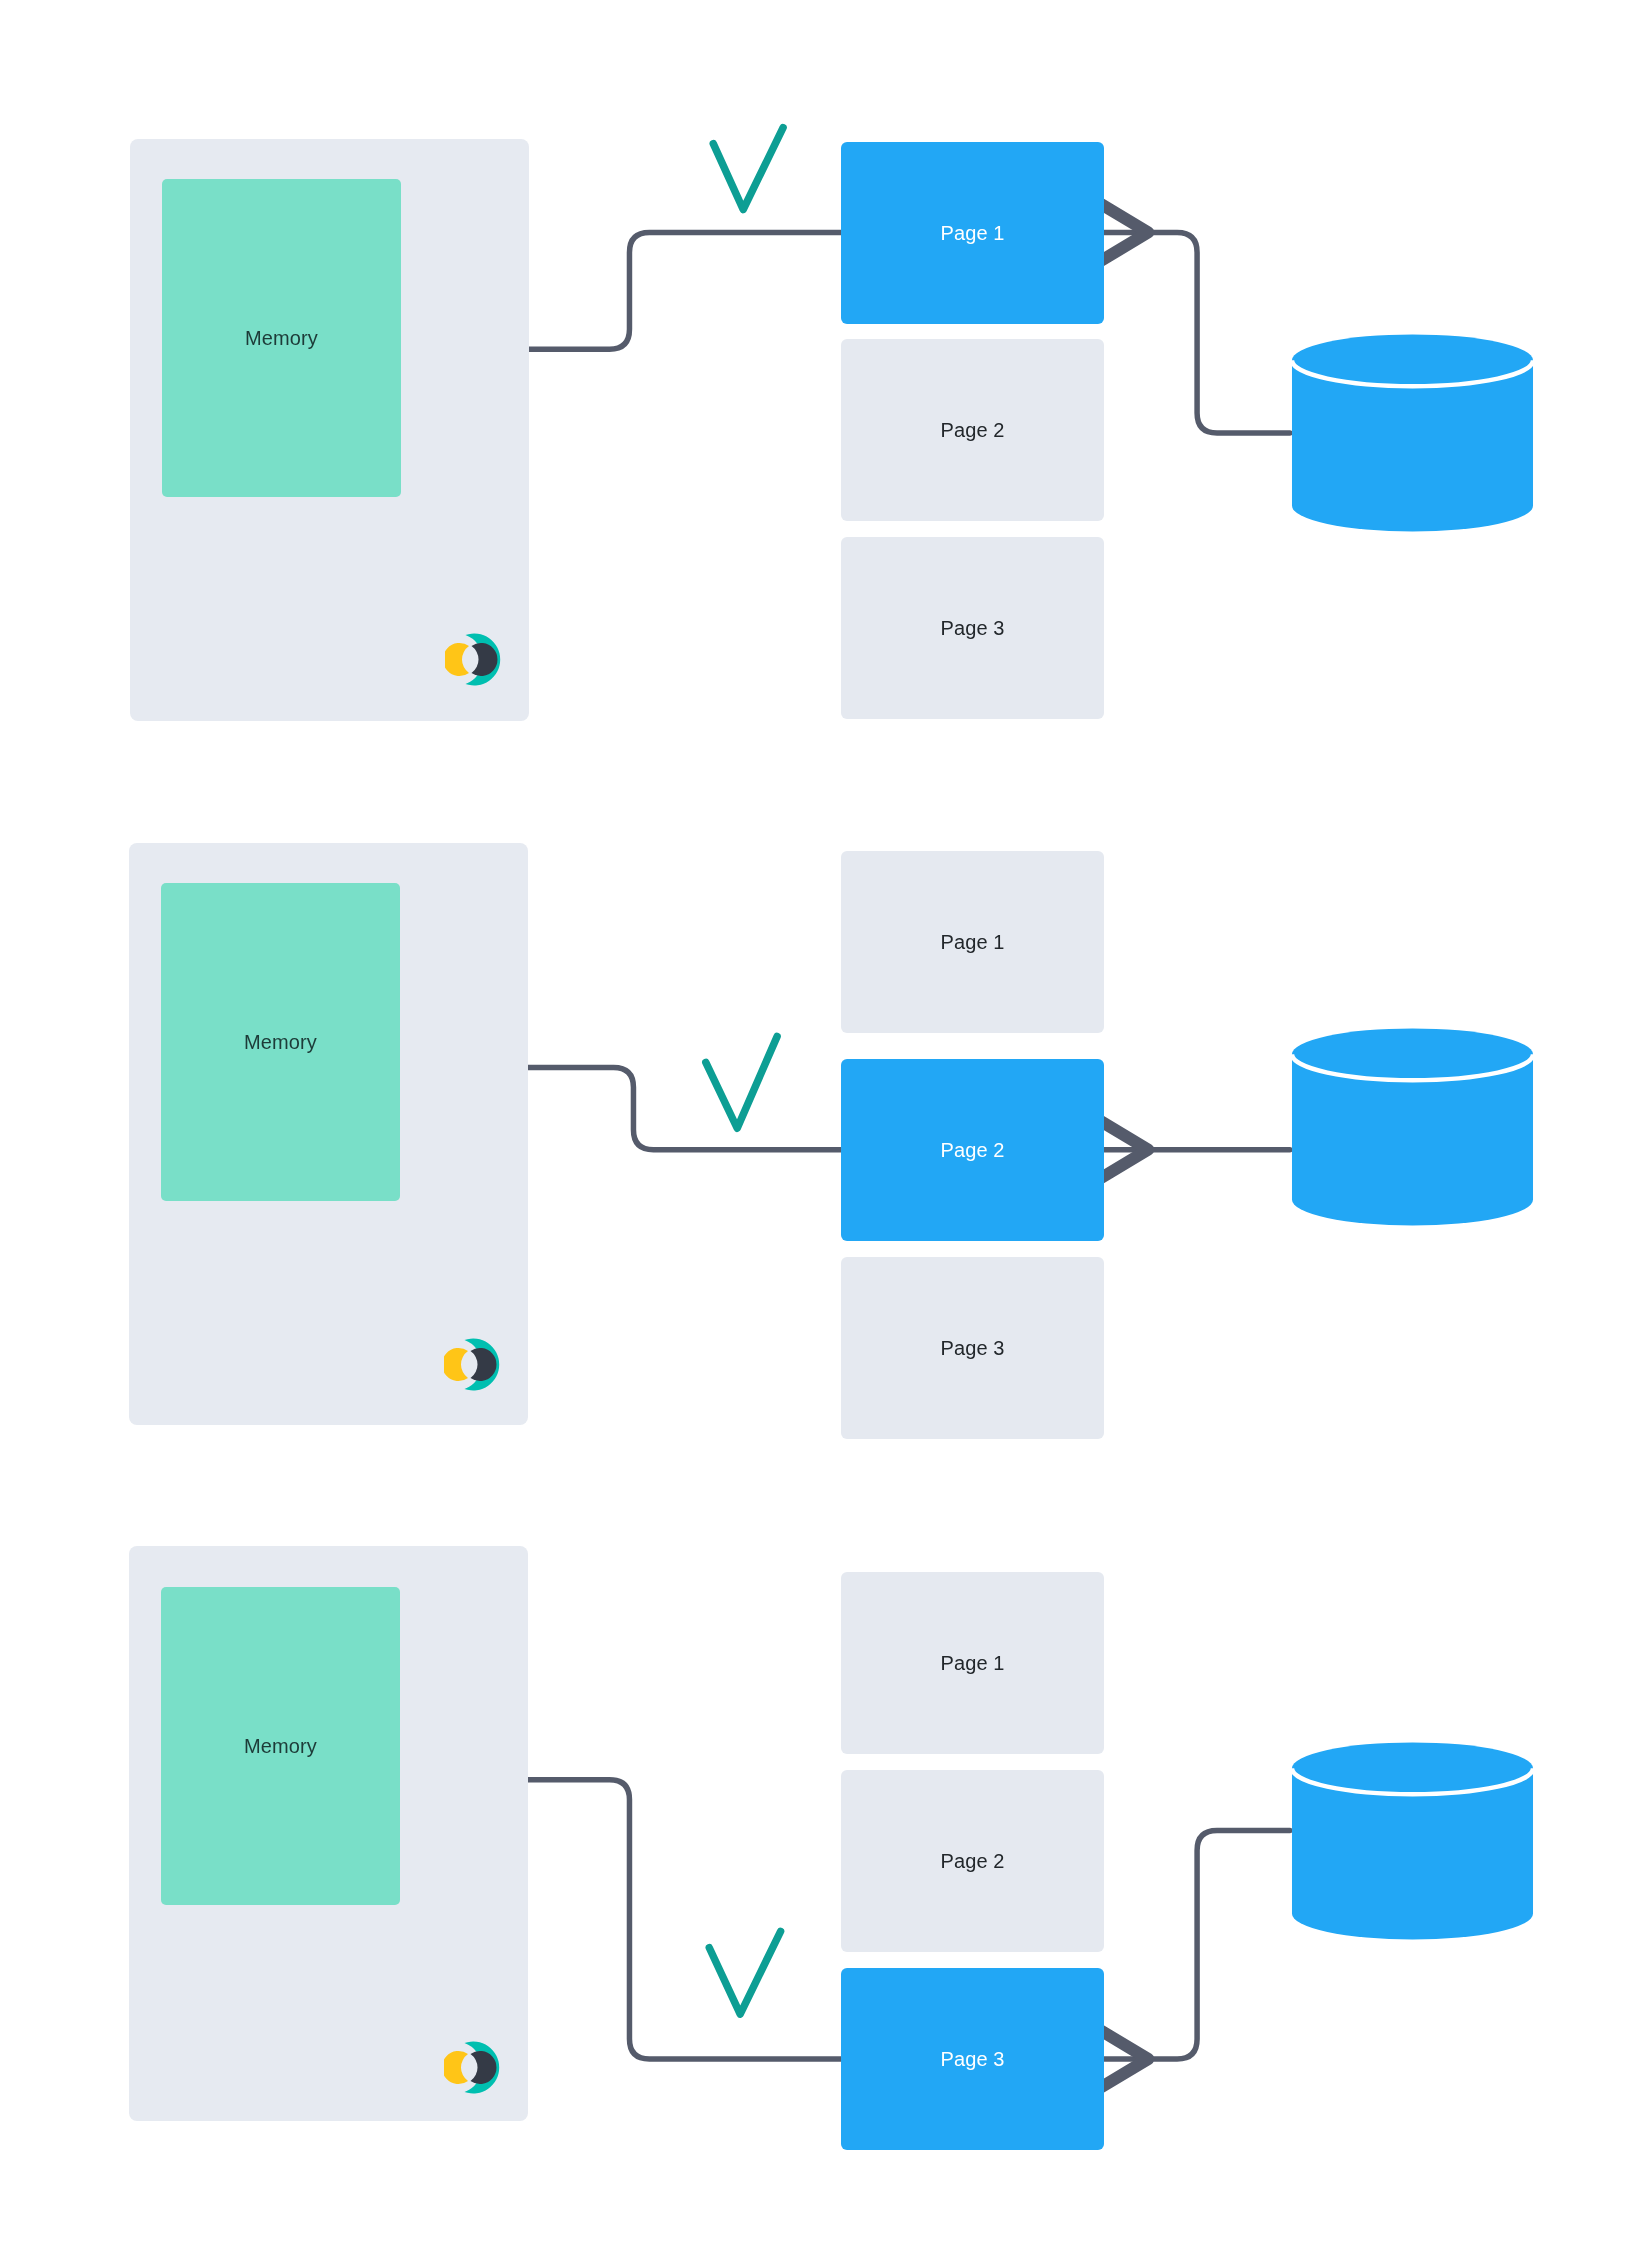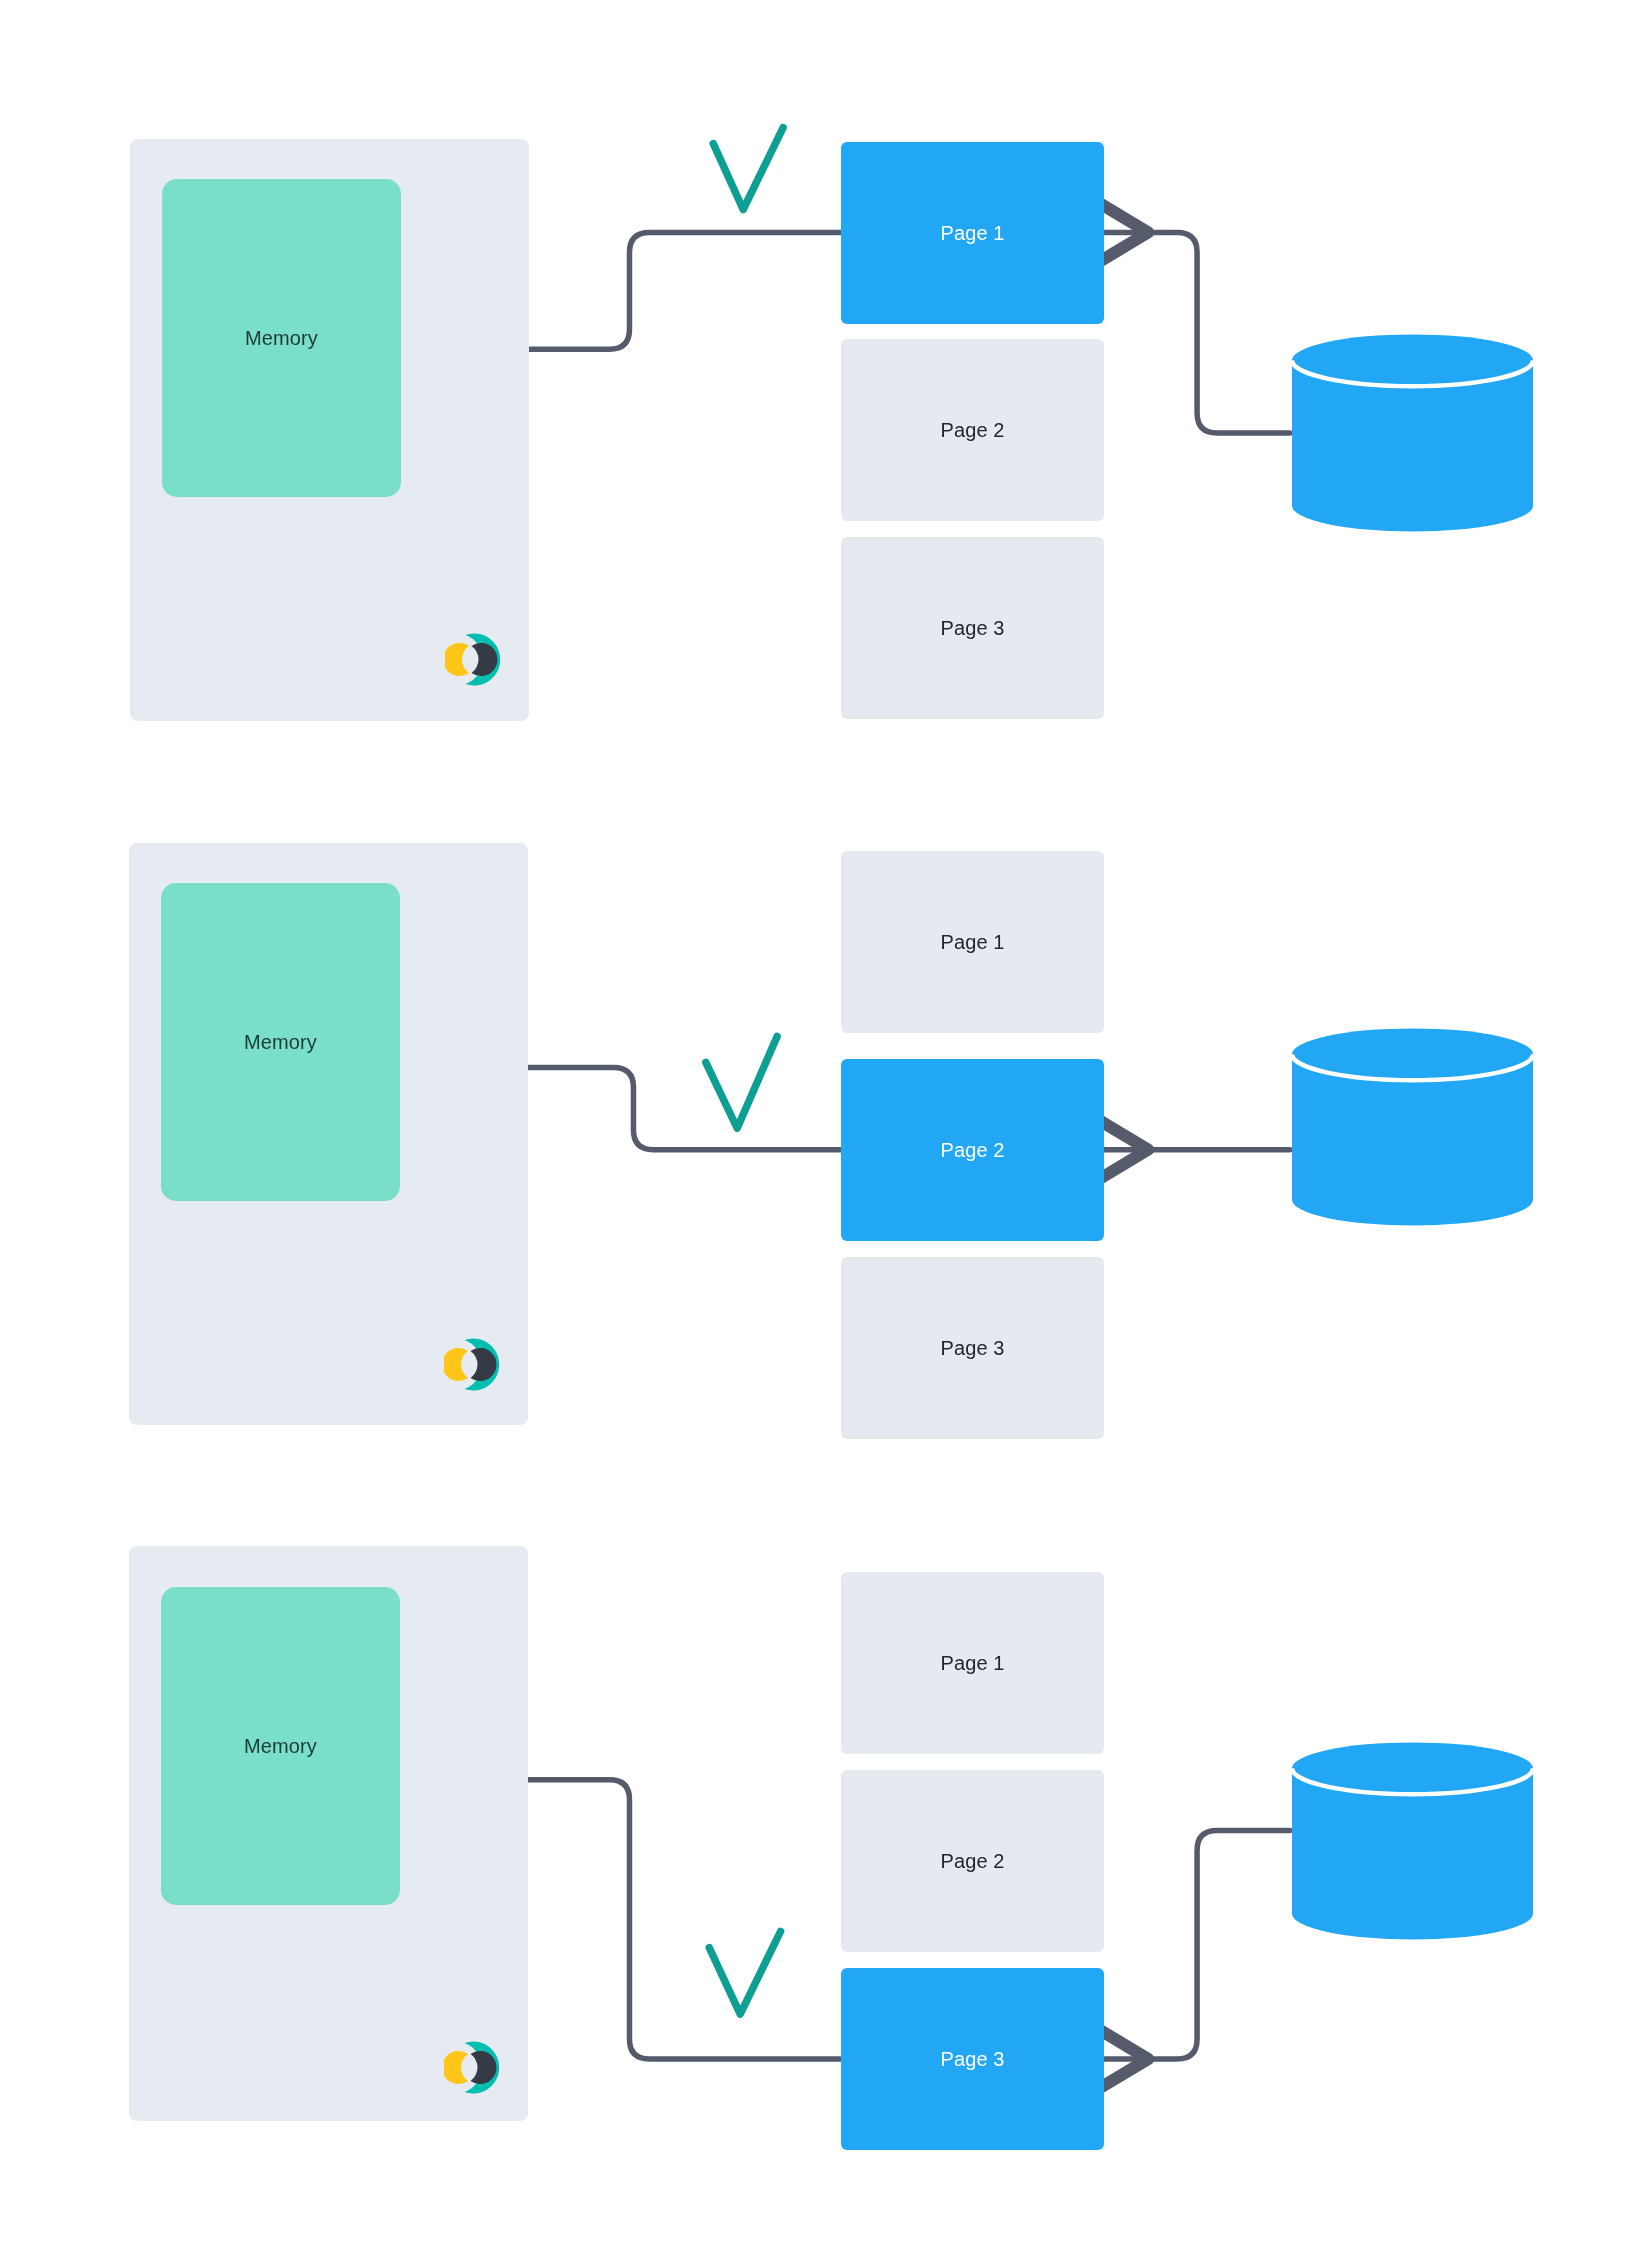--- a/index.html
+++ b/index.html
@@ -38,21 +38,21 @@
 
   
   .memory-panel {
     position: absolute;
     background: #e6eaf1;
     border-radius: 8px;
   }
   .memory-box {
     position: absolute;
     background: #79dfc8;
-    border-radius: 15px;
+    border-radius: 5px;
     display: flex;
     align-items: center;
     justify-content: center;
   }
   .memory-label {
     font-size: 20px;
     color: #1d3b38;
     letter-spacing: 0.1px;
     line-height: 1;
   }

